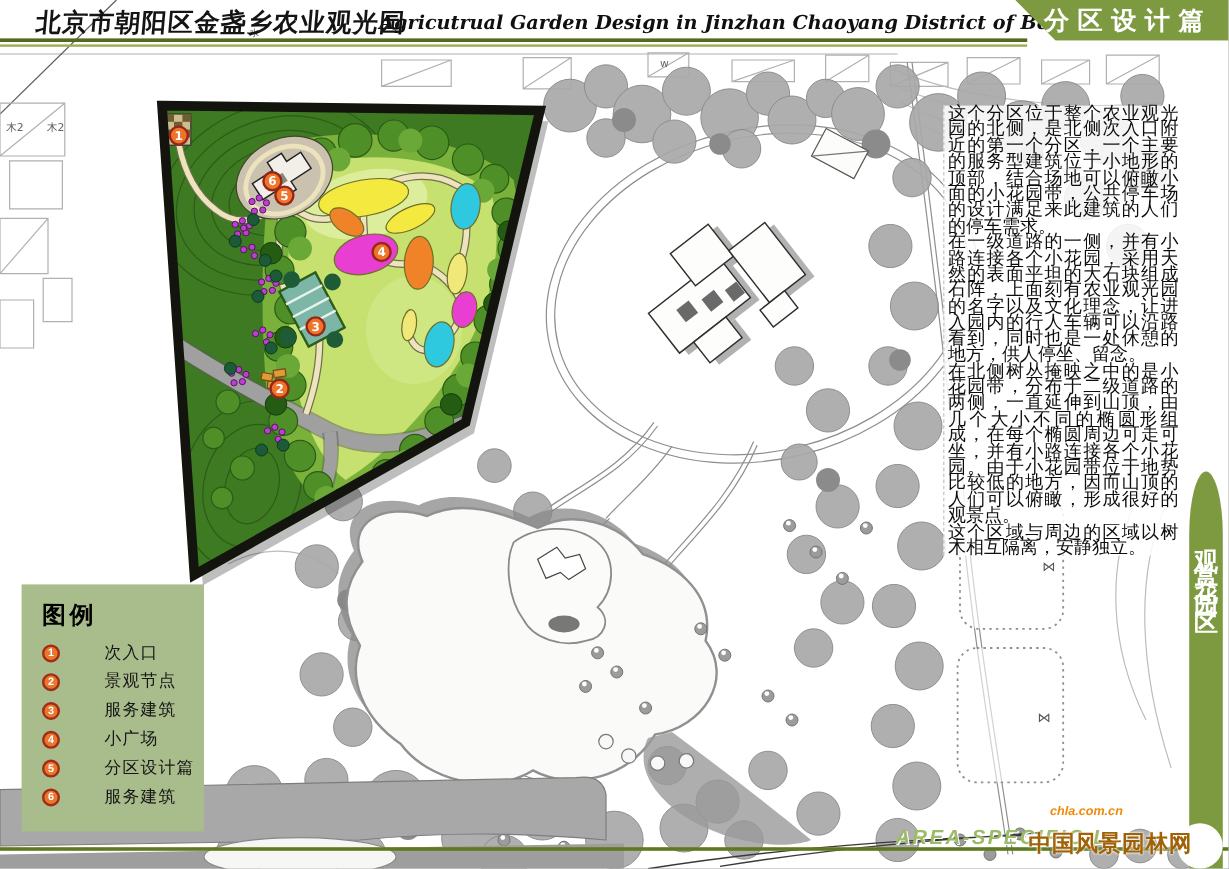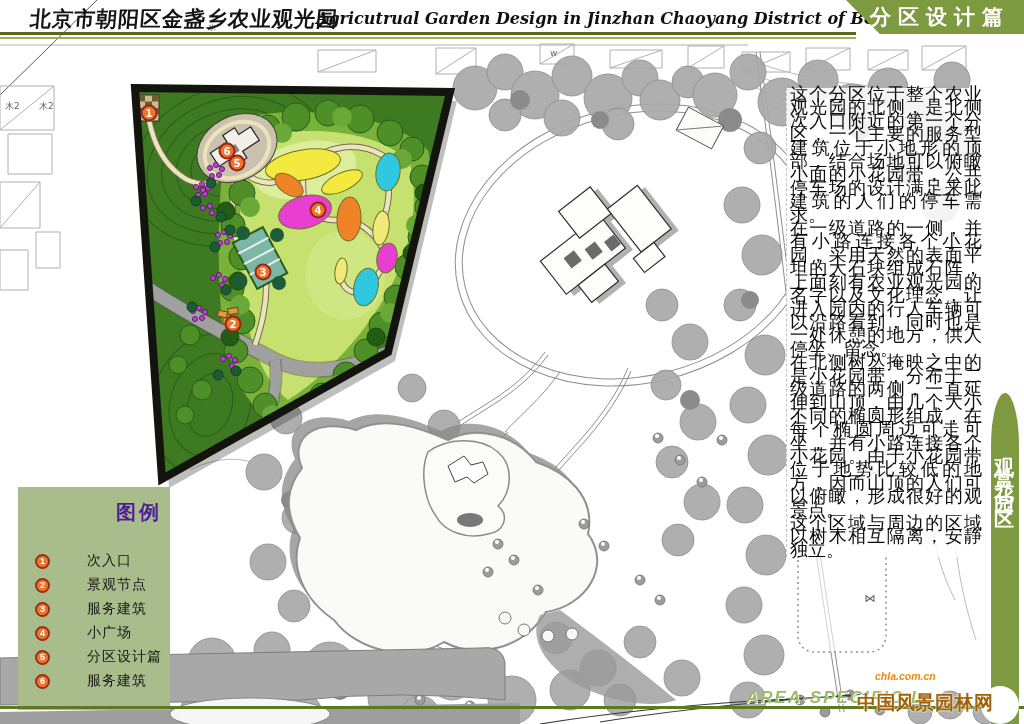--- a/index.html
+++ b/index.html
@@ -14,28 +14,28 @@
             font-family:"DejaVu Serif",serif;color:#101010;z-index:6;white-space:nowrap;}
   .hline1{position:absolute;left:0;top:32px;width:856px;height:3px;background:#55691d;z-index:5;}
   .hline2{position:absolute;left:0;top:37px;width:856px;height:2px;background:#9cb051;z-index:5;}
   .section-banner{position:absolute;right:0;top:0;width:178px;height:34px;background:#7d9a40;
             clip-path:polygon(0 0,100% 0,100% 100%,19% 100%);color:#fff;display:flex;align-items:center;
             justify-content:center;font-size:21px;font-weight:bold;letter-spacing:7px;padding-left:10px;
             box-sizing:border-box;z-index:6;}
 
   
   .article{position:absolute;left:786px;top:88px;width:192px;z-index:3;color:#0d0d0d;
-           font-size:18px;line-height:13.4px;text-align:justify;background:rgba(255,255,255,.86);
+           font-size:15px;line-height:13.4px;text-align:justify;background:rgba(255,255,255,.86);
            border-left:1px dashed #c3c3c3;padding-left:3px;}
   .article p{margin:0;}
 
   
   .legend{position:absolute;left:18px;top:487px;width:152px;background:#a9bc8b;z-index:4;
           padding:12px 8px 14px 17px;box-sizing:border-box;}
-  .legend-title{font-size:20px;font-weight:bold;color:#4c1d95;letter-spacing:3px;margin-bottom:26px;text-align:right;}
+  .legend-title{font-size:20px;font-weight:bold;color:#000000;letter-spacing:3px;margin-bottom:9px;}
   .legend-item{display:flex;align-items:center;gap:10px;margin:6px 0;}
   .lmark{width:15px;height:15px;border-radius:50%;background:#e8782e;border:2px solid #a02c18;
          color:#fff;font-size:9px;font-weight:bold;display:flex;align-items:center;justify-content:center;
          box-sizing:border-box;flex:0 0 15px;}
   .llabel{font-size:14px;color:#161616;letter-spacing:1px;margin-left:27px;}
 
   
   .vertical-banner{position:absolute;left:991px;top:393px;width:28px;height:331px;background:#7d9a40;
           border-radius:16px 16px 0 0 / 60px 60px 0 0;z-index:4;}
   .vtext{position:absolute;top:48px;left:50%;transform:translateX(-50%);writing-mode:vertical-rl;

